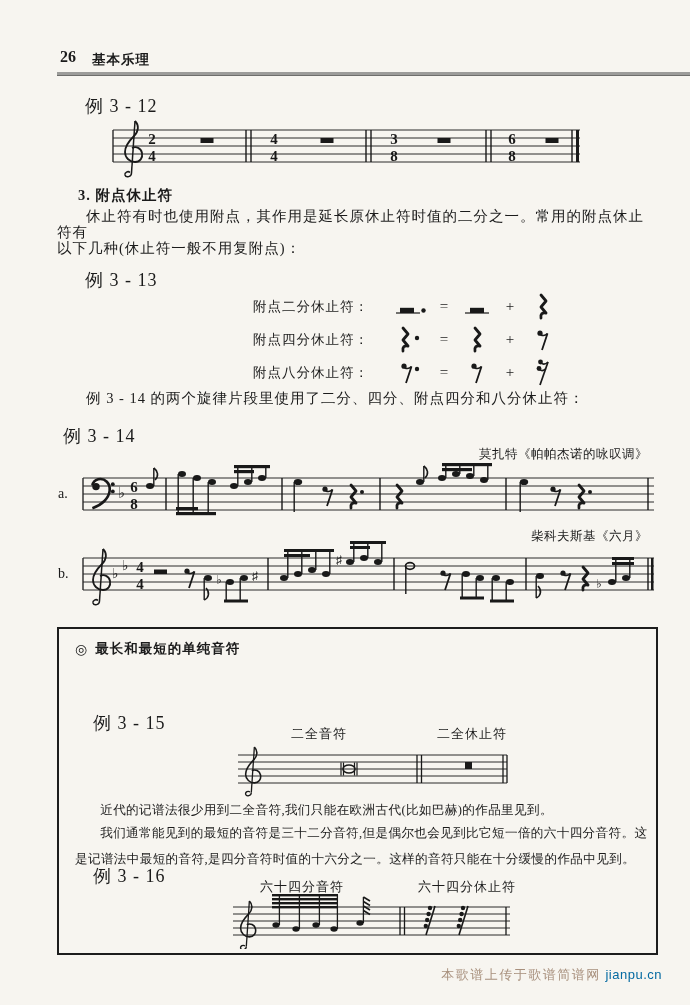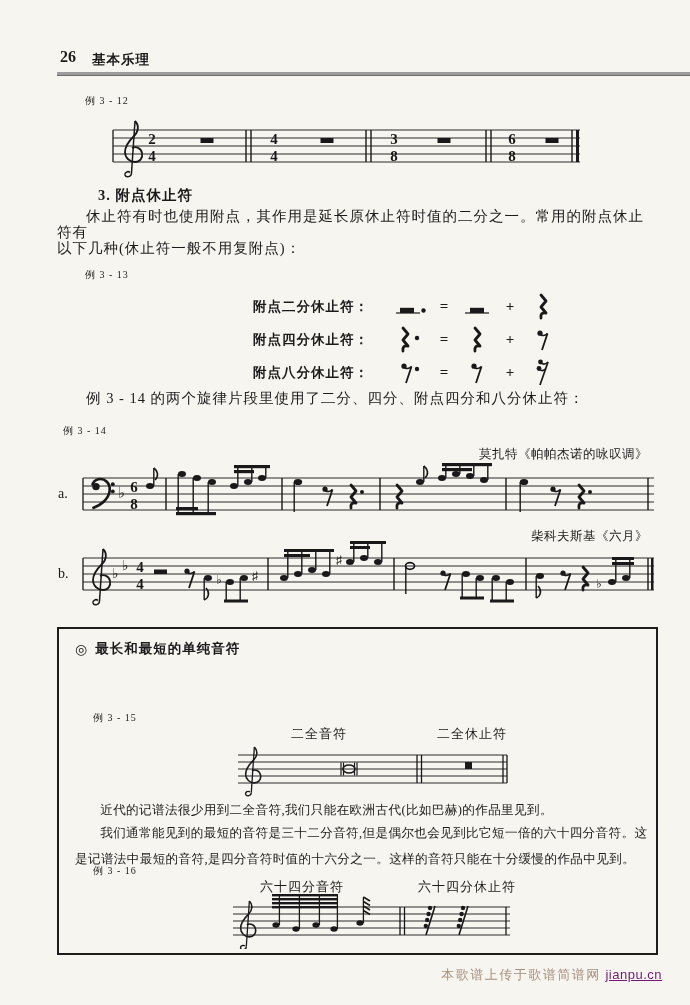--- a/index.html
+++ b/index.html
@@ -1,39 +1,39 @@
 <!DOCTYPE html>
 <html><head>
 <meta charset="utf-8">
 <style>
   html,body{margin:0;padding:0;background:#e8e6e0;}
   #page{position:relative;width:690px;height:1005px;background:#f7f5f0;
         font-family:"Liberation Serif","DejaVu Serif",serif;color:#1b1b1b;overflow:hidden;}
   .abs{position:absolute;}
   .para{font-size:14.5px;line-height:16px;letter-spacing:1px;white-space:pre-line;text-indent:2em;}
   .boxpara{font-size:12.6px;line-height:26px;letter-spacing:0.35px;white-space:pre-line;text-indent:2em;}
-  .exlabel{font-size:10px;letter-spacing:1px;}
+  .exlabel{font-size:18px;letter-spacing:1px;}
   .caption{font-size:12.5px;letter-spacing:0.5px;margin-left:37px;}
   .stafflabel{font-size:14px;}
   .notelabel{font-size:13px;letter-spacing:1px;text-align:center;}
   .emph{-webkit-text-emphasis:filled dot #222;-webkit-text-emphasis-position:under right;
         text-emphasis:filled dot #222;text-emphasis-position:under right;}
   .hdr-num{font-size:16px;font-weight:bold;}
   .hdr-title{font-size:13.5px;font-weight:bold;letter-spacing:1px;}
   .rule{height:3px;background:#9c9c9a;border-bottom:1px solid #6e6e6c;}
   .sechead{font-size:14.5px;font-weight:bold;letter-spacing:1px;}
-  .eqrow{display:flex;align-items:center;height:33px;font-weight:bold;}
+  .eqrow{display:flex;align-items:center;height:33px;}
   .eqlabel{font-size:13.5px;letter-spacing:1px;width:138px;}
   .eqop{font-size:15px;width:26px;text-align:center;}
   .eqsym{display:flex;align-items:center;justify-content:center;width:40px;}
   .infobox{border:2px solid #1d1d1d;background:#f7f5f0;}
   .boxhead{font-size:13.5px;font-weight:bold;letter-spacing:1px;display:flex;align-items:center;gap:7px;}
   .bullet{font-family:"DejaVu Sans",sans-serif;font-size:14px;font-weight:bold;}
   .footer{font-size:13px;letter-spacing:1.5px;color:#a8907d;}
-  .footer .site{color:#701a75;letter-spacing:0.5px;font-family:"Liberation Sans","DejaVu Sans",sans-serif;text-decoration:underline;}
+  .footer .site{color:#0369a1;letter-spacing:0.5px;font-family:"Liberation Sans","DejaVu Sans",sans-serif;}
   svg text{font-family:"Liberation Serif","DejaVu Serif",serif;font-weight:bold;}
   svg .acc{font-weight:normal;}
 </style>
 </head>
 <body>
 
 <svg width="0" height="0" style="position:absolute" aria-hidden="true">
   <defs>
     <g id="def-gclef" fill="none" stroke="#191919">
       <path stroke-width="1.8" d="M13,4 C17,8 17,14 12,19 C6,25 3,30 3,35 C3,41 8,45 13,45 C18,45 21,41 20,36 C19,31 14,29 10,31"></path>
@@ -111,21 +111,21 @@
         <line x1="139" y1="16" x2="139" y2="48"></line>
       <line x1="254" y1="16" x2="254" y2="48"></line>
         <line x1="259" y1="16" x2="259" y2="48"></line>
       <line x1="374" y1="16" x2="374" y2="48"></line>
         <line x1="379" y1="16" x2="379" y2="48"></line>
       <line x1="460" y1="16" x2="460" y2="48"></line>
     </g>
     <rect x="464" y="16" width="3" height="32" fill="#191919"></rect>
   </svg>
 
-  <span class="abs sechead" style="left:98px;top:186px;text-align:right;">3. 附点休止符</span>
+  <span class="abs sechead" style="left:78px;top:186px;text-align:right;">3. 附点休止符</span>
   <div class="abs para" style="left:57px;top:208px;width:596px;">休止符有时也使用附点，其作用是延长原休止符时值的二分之一。常用的附点休止符有
 以下几种(休止符一般不用复附点)：</div>
   <span class="abs exlabel" style="left:85px;top:268px;text-align:right;">例 3 - 13</span>
 
   <div class="abs" style="left:253px;top:290px;">
     <div class="eqrow">
       <span class="eqlabel">附点二分休止符：</span>
       <span class="eqsym">
           <svg width="34" height="26">
         <line x1="2" y1="19" x2="26" y2="19" stroke="#191919" stroke-width="1.2"></line>

